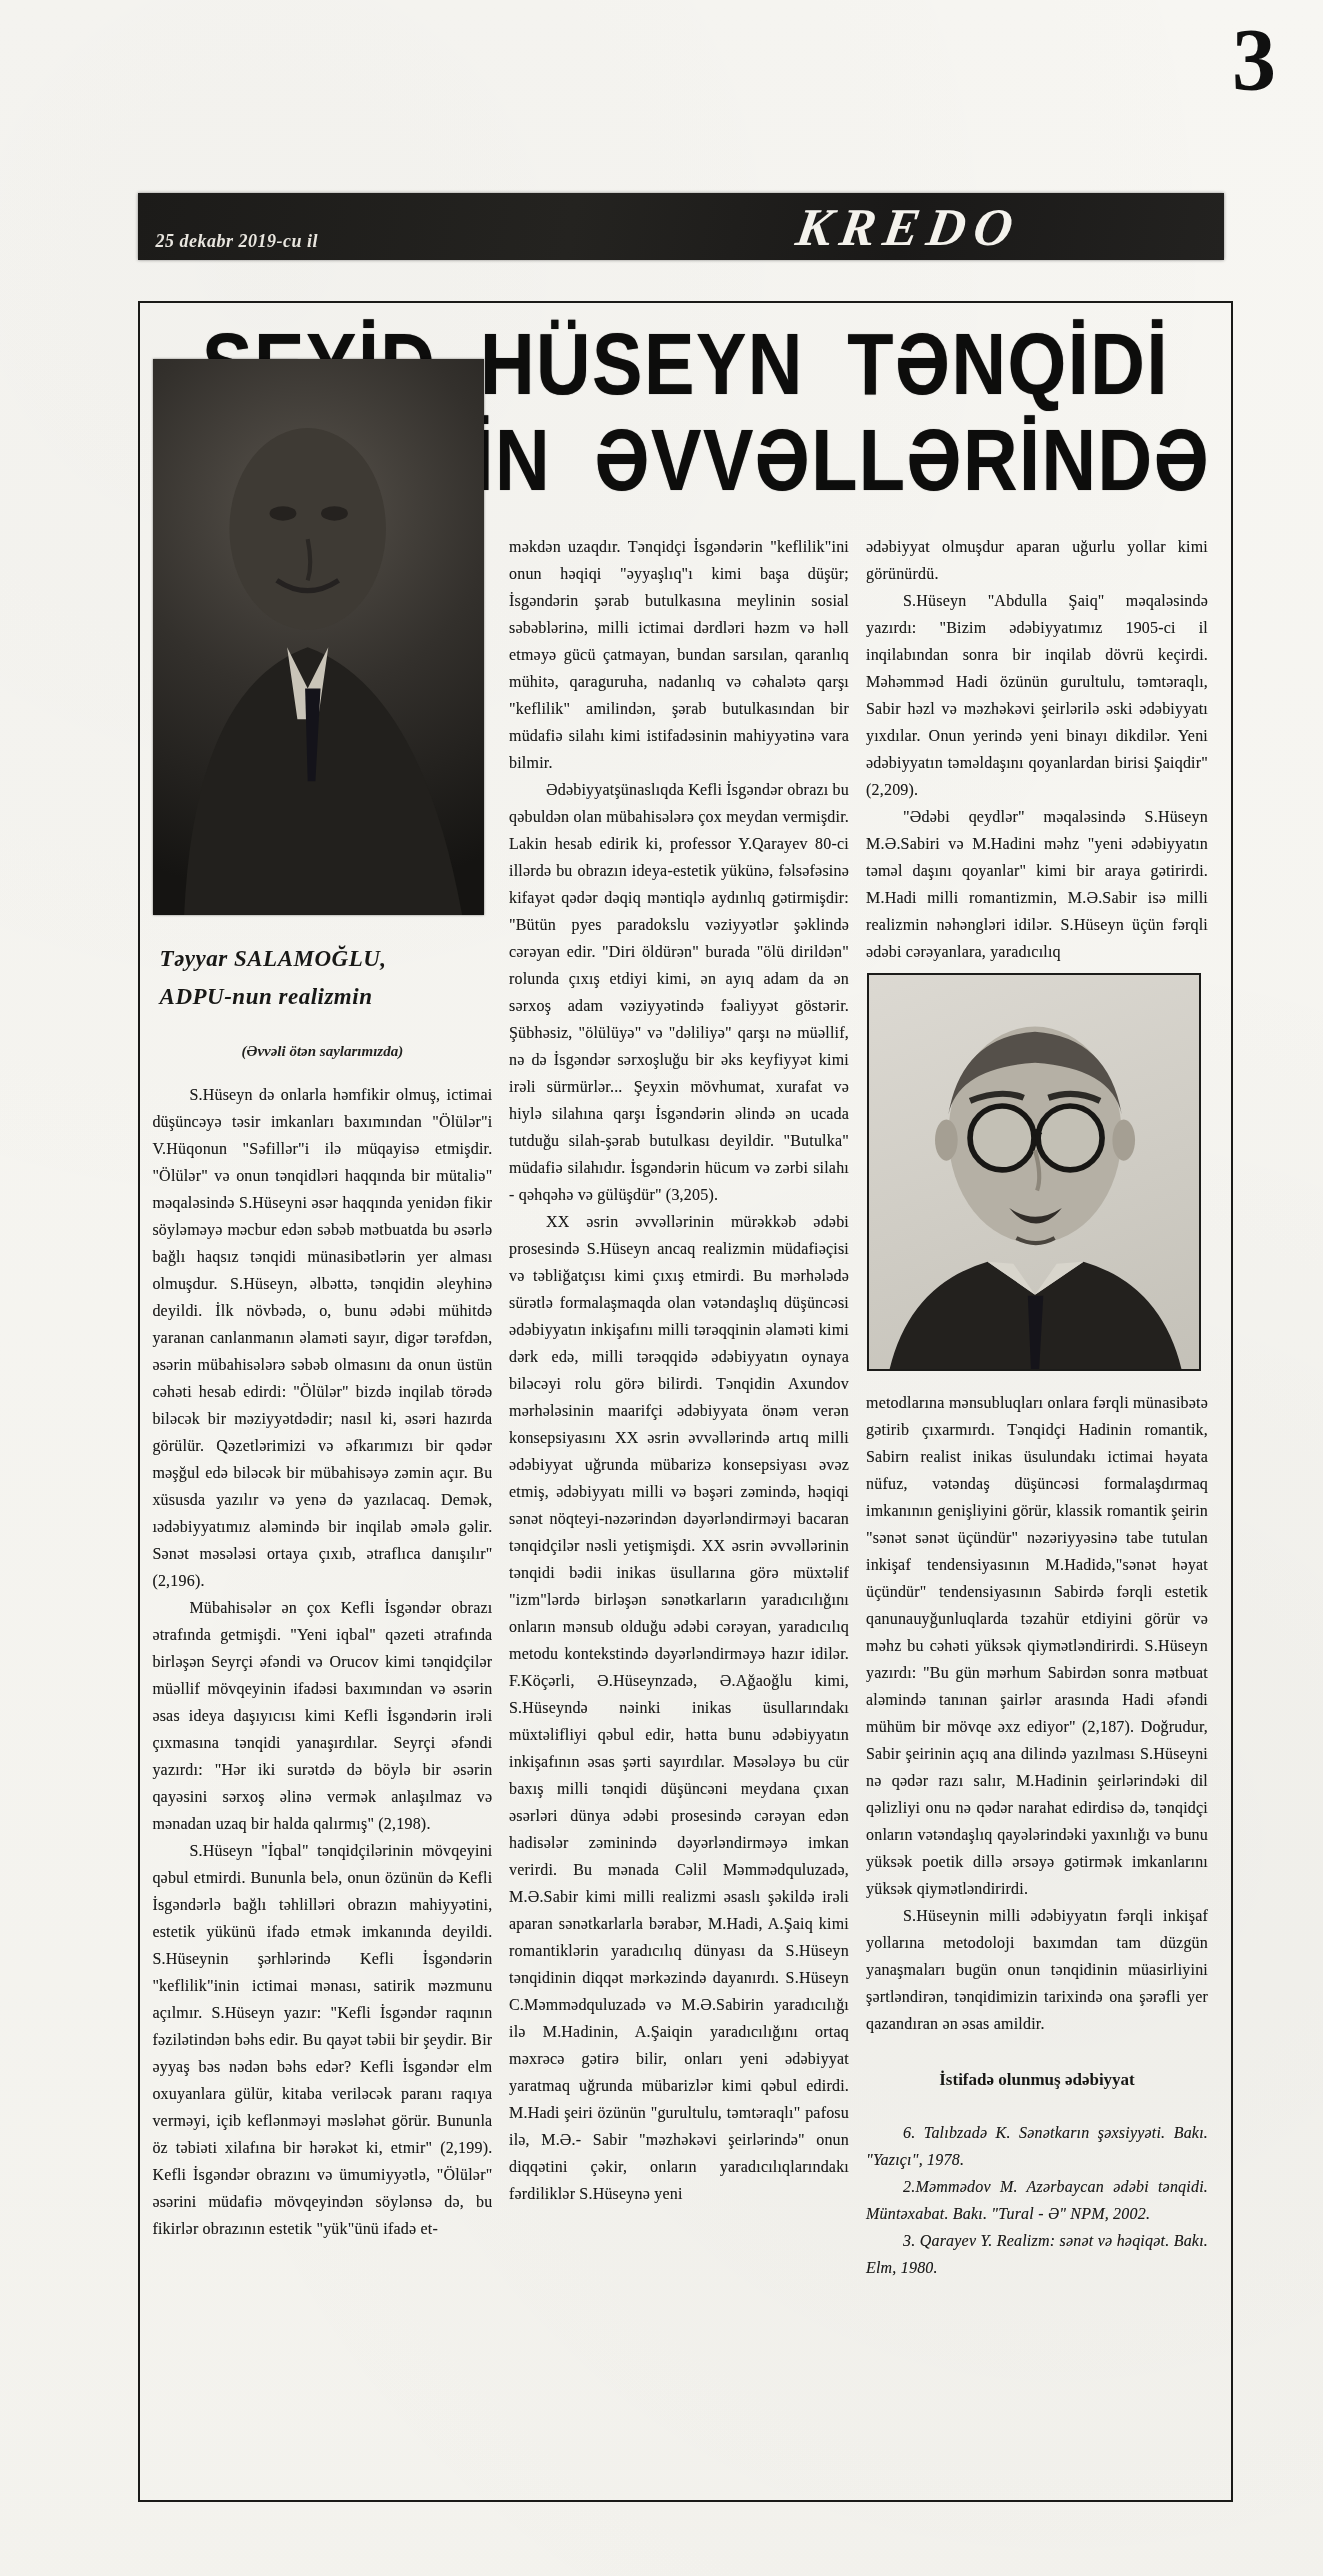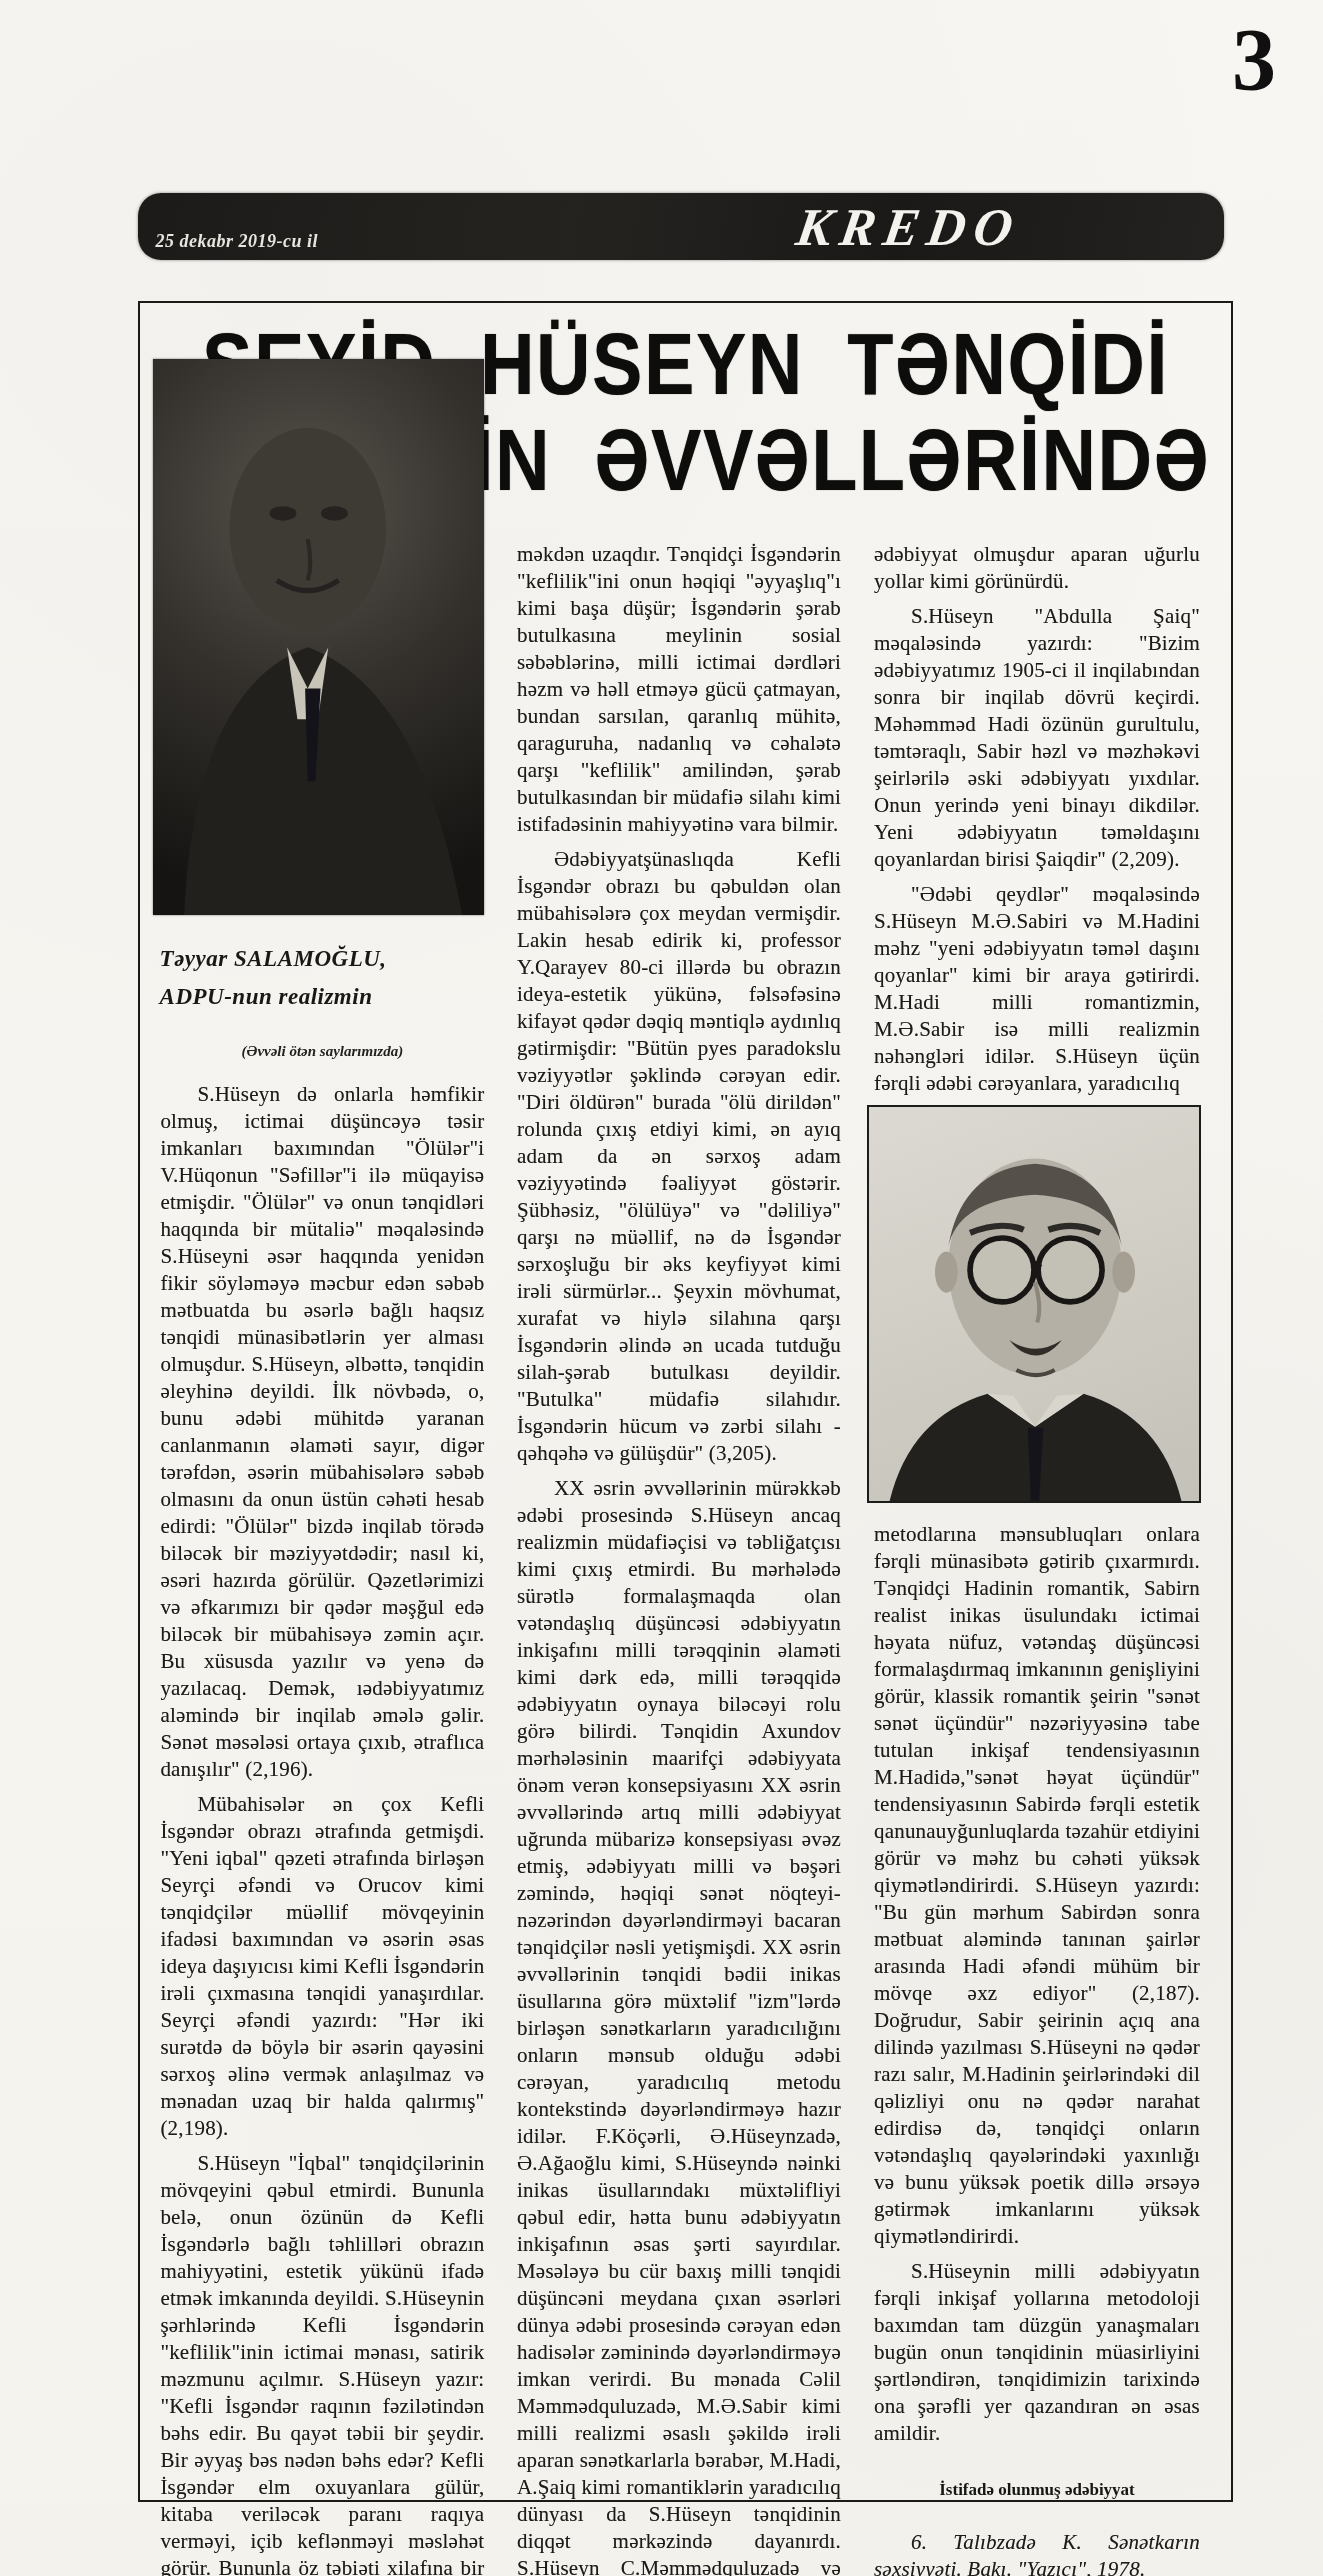--- a/index.html
+++ b/index.html
@@ -14,21 +14,20 @@
   }
   .page-number{
     position:absolute; top:9.3px; right:47px;
     font-size:88px; font-weight:bold; color:#101010;
     font-family:"Liberation Serif", serif;
   }
   .masthead{
     position:absolute; left:138px; top:193px; width:1086px; height:67px;
     background:linear-gradient(100deg,#1c1b19 0%, #242320 40%, #1a1918 70%, #232220 100%);
     box-shadow:0 0 3.1px rgba(0,0,0,.45);
-    border-radius:23px;
   }
   .masthead-date{
     position:absolute; left:17.5px; top:38px;
     color:#e9e6df; font-size:18px; font-weight:bold; font-style:italic;
     letter-spacing:0.5px; font-family:"Liberation Serif", serif;
   }
   .masthead-logo{
     position:absolute; left:659px; top:4.1px;
     color:#f4f2ec; font-size:53px; font-weight:bold; font-style:italic;
     letter-spacing:8.2px; transform:skewX(-9deg);
@@ -43,22 +42,22 @@
     font-family:"Liberation Sans", sans-serif; font-weight:bold;
     font-size:78px; line-height:96px; letter-spacing:1.5px; word-spacing:21.6px;
     color:#0d0d0c; transform:scale(0.97,1.12); transform-origin:center;
     text-shadow:0 0 1px rgba(0,0,0,.55);
   }
   .col{position:absolute; width:340px;}
   .col1{left:12.4px; top:56px;}
   .col2{left:369px; top:230px;}
   .col3{left:726px; top:230px; width:342px;}
   .p{
-    margin:8px; text-align:justify; text-indent:37px;
-    font-size:21px; line-height:27px; letter-spacing:0.2px;
+    margin:0; text-align:justify; text-indent:37px;
+    font-size:16px; line-height:27px; letter-spacing:0.2px;
     text-shadow:0 0 0.5px rgba(20,20,20,.4);
   }
   .p.cont{text-indent:0;}
   .author-photo{
     width:331px; height:556px; margin-left:1px;
     background:radial-gradient(circle at 46% 26%, #57524b 0%, #33302c 42%, #151412 88%);
     box-shadow:0 0 2.1px rgba(0,0,0,.5);
   }
   .caption{margin-top:25px; padding-left:7.2px;}
   .caption .cap-line{

